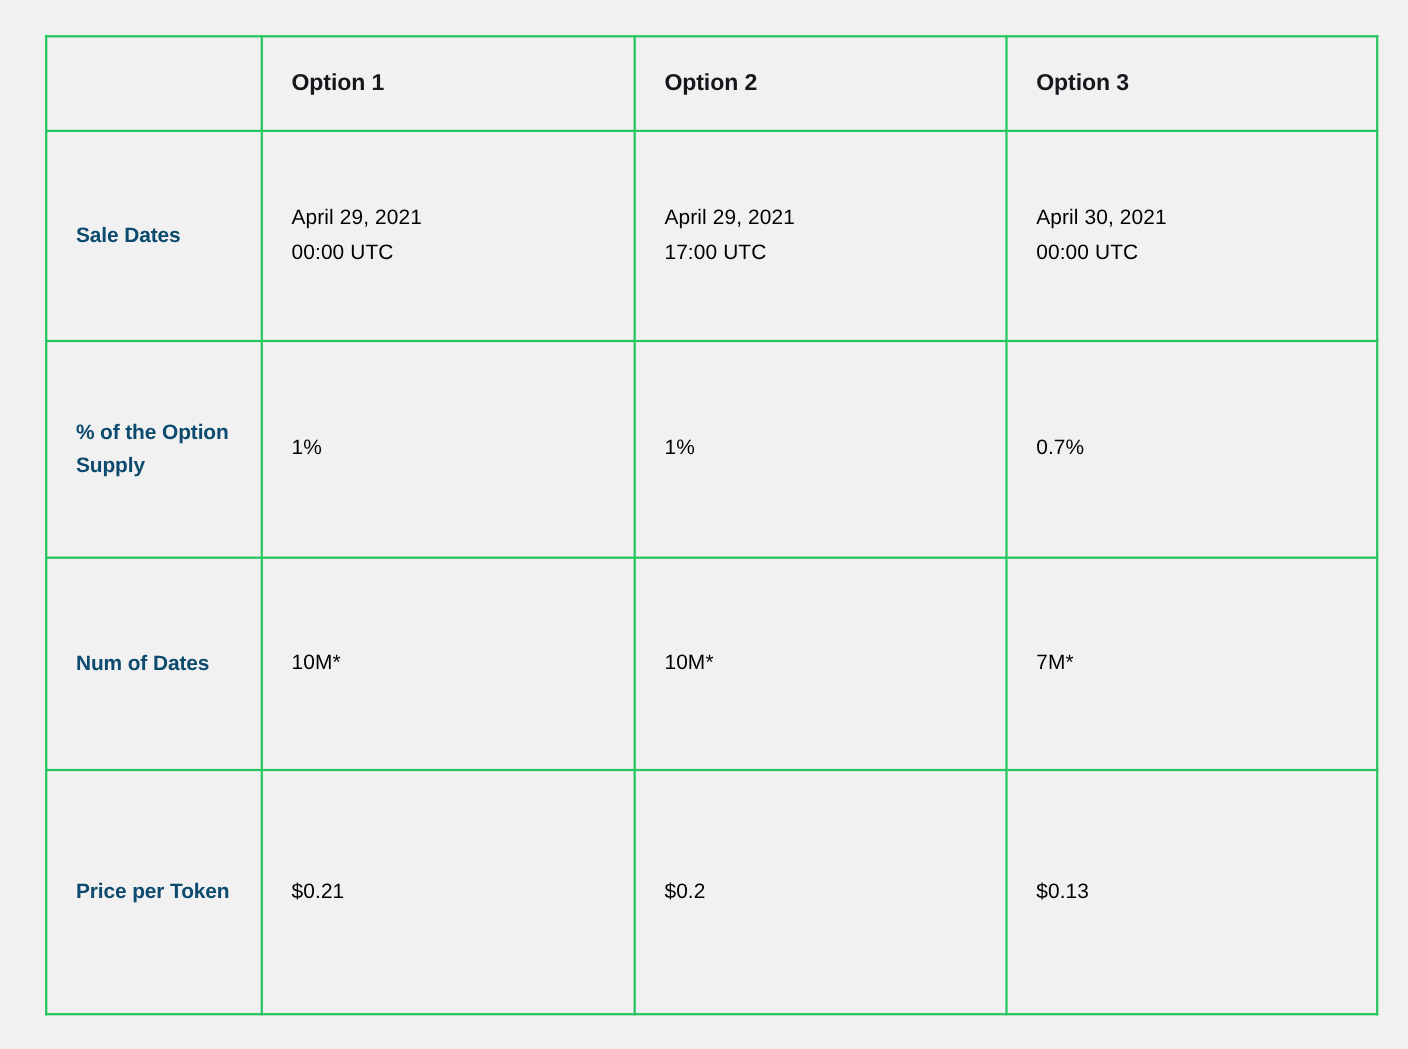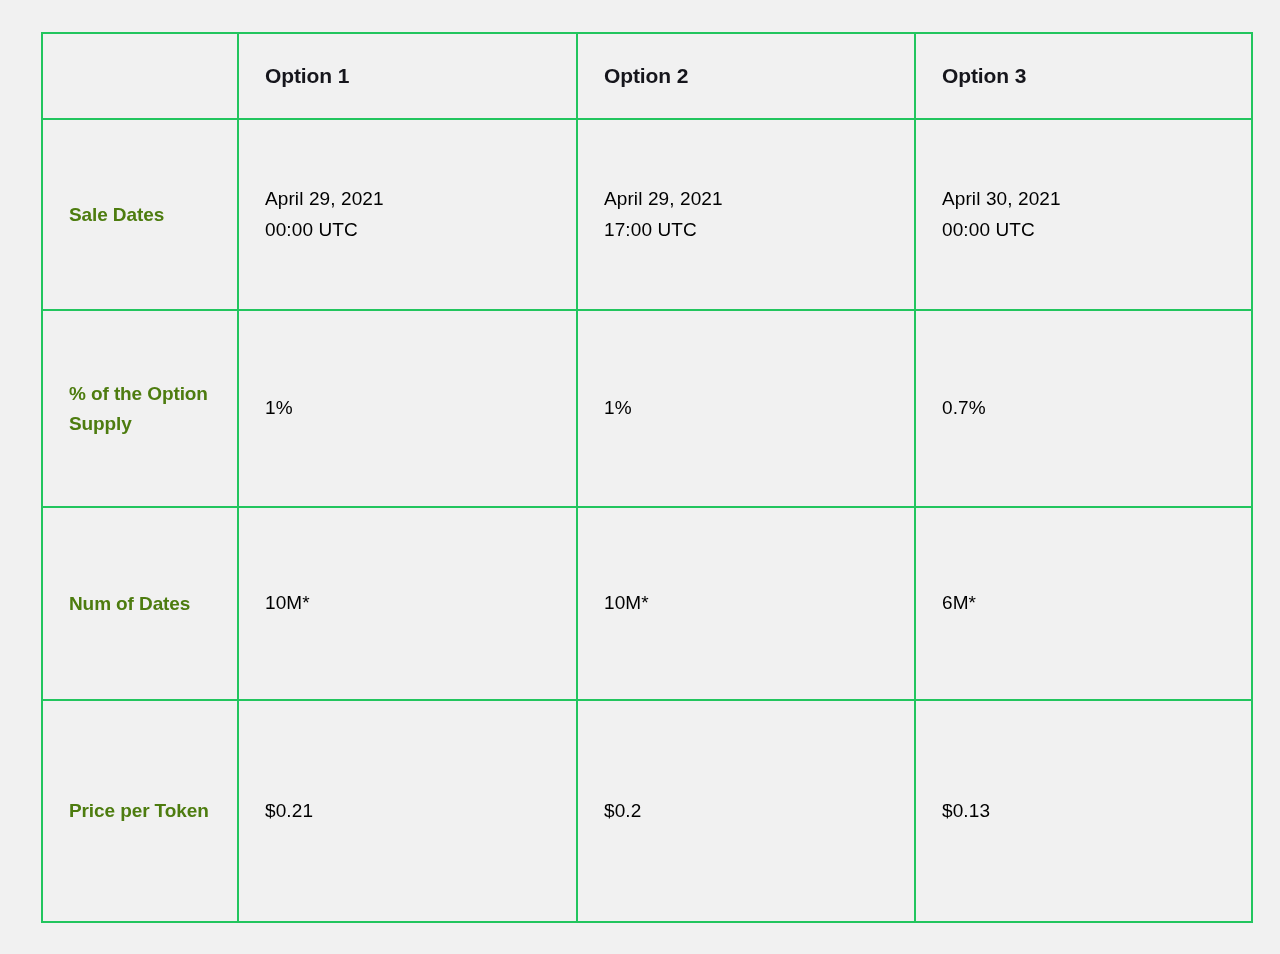--- a/index.html
+++ b/index.html
@@ -69,21 +69,21 @@
   }
 
   .corner-cell {
     
   }
 
   
   .row-label {
     font-size: 19px;
     font-weight: bold;
-    color: #4d7c0f;
+    color: #0c4a6e;
     line-height: 1.55;
     letter-spacing: -0.1px;
   }
 
   
   .cell-value {
     font-size: 19px;
     font-weight: 400;
     color: #000000;
     line-height: 1.62;
@@ -136,21 +136,21 @@
           <td class="row-label">% of the Option Supply</td>
           <td class="cell-value">1%</td>
           <td class="cell-value">1%</td>
           <td class="cell-value">0.7%</td>
         </tr>
 
         <tr class="row-numtokens">
           <td class="row-label">Num of Dates</td>
           <td class="cell-value">10M*</td>
           <td class="cell-value">10M*</td>
-          <td class="cell-value">6M*</td>
+          <td class="cell-value">7M*</td>
         </tr>
 
         <tr class="row-price">
           <td class="row-label">Price per Token</td>
           <td class="cell-value">$0.21</td>
           <td class="cell-value">$0.2</td>
           <td class="cell-value">$0.13</td>
         </tr>
 
       </tbody>

